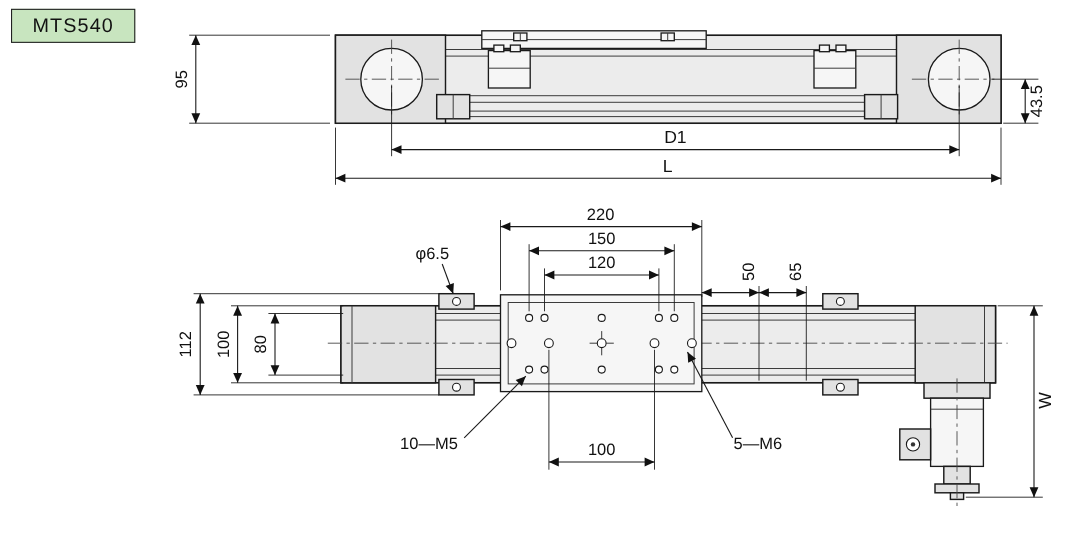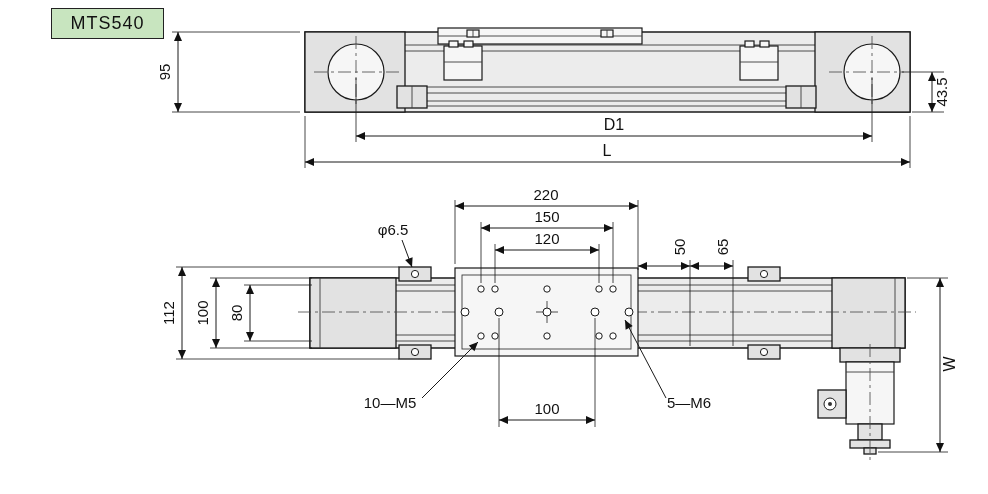--- a/index.html
+++ b/index.html
@@ -1,21 +1,21 @@
 <!DOCTYPE html>
 <html><head>
 <meta charset="utf-8">
 <style>
   html,body { margin:0; padding:0; background:#fff; }
   .stage { position:relative; width:988px; height:494px; background:#ffffff; overflow:hidden;
            font-family:"Liberation Sans", sans-serif; }
   .badge { position:absolute; left:10px; top:8px; width:113px; height:31px;
            background:#c8e5bf; border:1.5px solid #222; box-sizing:border-box;
            display:flex; align-items:center; justify-content:center;
-           font-size:18px; color:#111; letter-spacing:1px;margin-left:41px; }
+           font-size:18px; color:#111; letter-spacing:1px; }
   svg { position:absolute; left:0; top:0; }
   .outline { fill:#ececec; stroke:#1a1a1a; stroke-width:1.5; }
   .part    { fill:#e2e2e2; stroke:#1a1a1a; stroke-width:1.3; }
   .light   { fill:#f6f6f6; stroke:#1a1a1a; stroke-width:1.2; }
   .thin    { stroke:#3a3a3a; stroke-width:0.9; fill:none; }
   .dim     { stroke:#1a1a1a; stroke-width:1; fill:none; }
   .ext     { stroke:#1a1a1a; stroke-width:0.8; fill:none; }
   .center  { stroke:#444; stroke-width:0.8; fill:none; stroke-dasharray:13 4 3 4; }
   .hole    { fill:#ffffff; stroke:#1a1a1a; stroke-width:1; }
   .dimtext { font-family:"Liberation Sans", sans-serif; font-size:15px; fill:#111; text-anchor:middle; }

